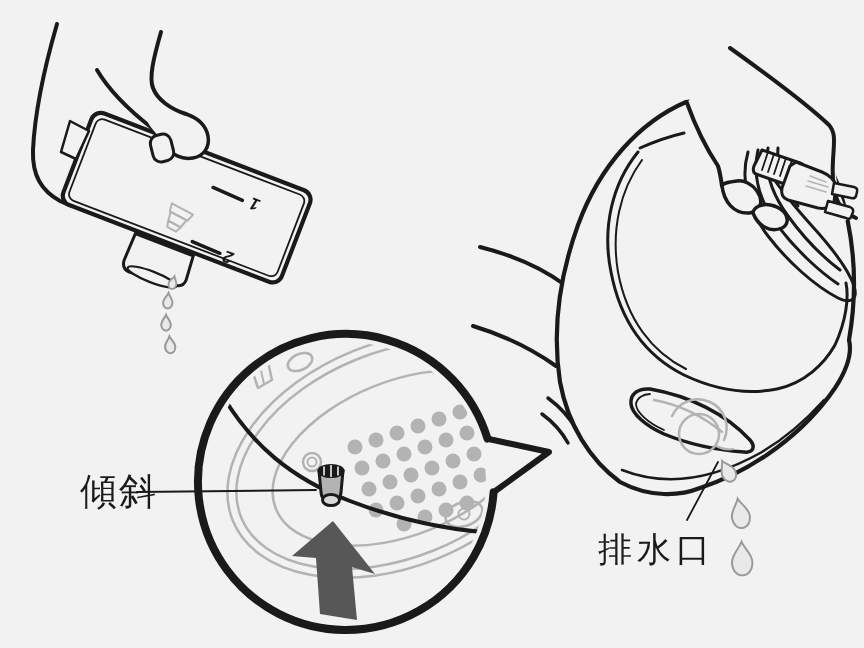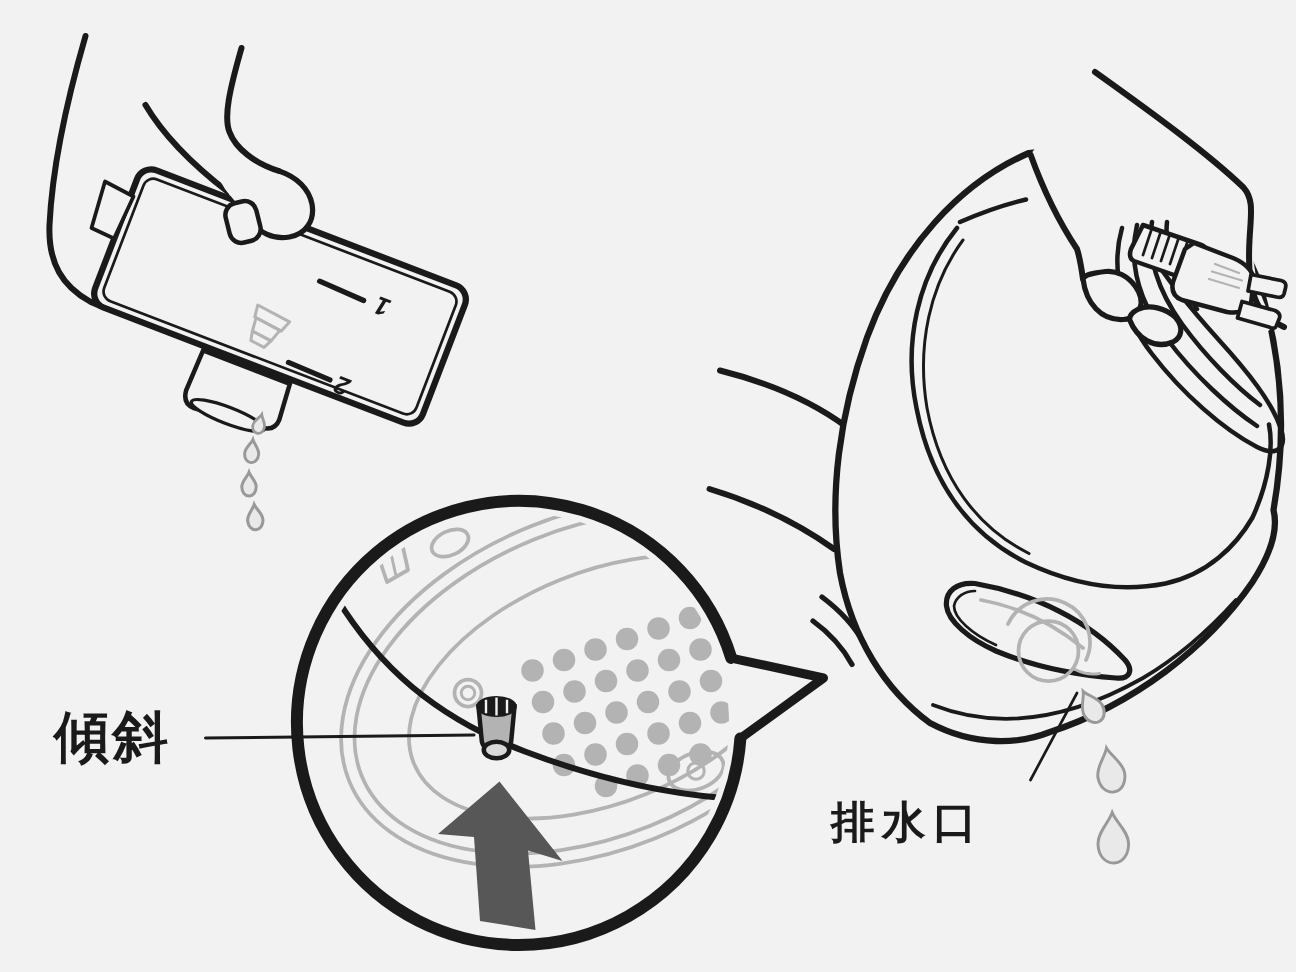--- a/index.html
+++ b/index.html
@@ -15,23 +15,23 @@
   .drop{fill:var(--drop_fill);stroke:var(--drop_stroke);}
   .arrow{fill:var(--arrow);stroke:none;}
   .caprect{fill:var(--cap_dark);}
   .capridge{stroke:var(--cap_ridge);}
   .capstroke{stroke:var(--line);fill:none;}
   .swtop{fill:var(--line);stroke:var(--line);}
   .swtick{stroke:var(--bg);fill:none;}
   .swbody{fill:var(--gray);stroke:var(--line);}
   .swfoot{fill:var(--sw_light);stroke:var(--line);}
   .mark{fill:var(--line);font:italic bold 17px "Liberation Sans",sans-serif;}
-  .label{position:absolute;color:var(--line);font-weight:700;line-height:47px;
-         font-size:37px;letter-spacing:2px;white-space:nowrap;}
-  .label.drain{font-size:29px;letter-spacing:5px;line-height:44px;}
+  .label{position:absolute;color:var(--line);font-weight:400;line-height:47px;
+         font-size:37px;letter-spacing:2px;white-space:nowrap;margin-left:44px;}
+  .label.drain{font-size:34px;letter-spacing:5px;line-height:44px;}
 </style>
 </head>
 <body>
 
 <div class="stage">
 <svg width="864" height="648" viewBox="0 0 864 648">
   <defs>
     <path id="dropShape" d="M0,-9 C1.5,-5 6,-1.5 6,3.2 C6,7.8 3.3,10.8 0,10.8 C-3.3,10.8 -6,7.8 -6,3.2 C-6,-1.5 -1.5,-5 0,-9 Z"></path>
     <pattern id="capHatch" width="8" height="4.6" patternUnits="userSpaceOnUse">
       <rect class="caprect" width="8" height="4.6"></rect>

